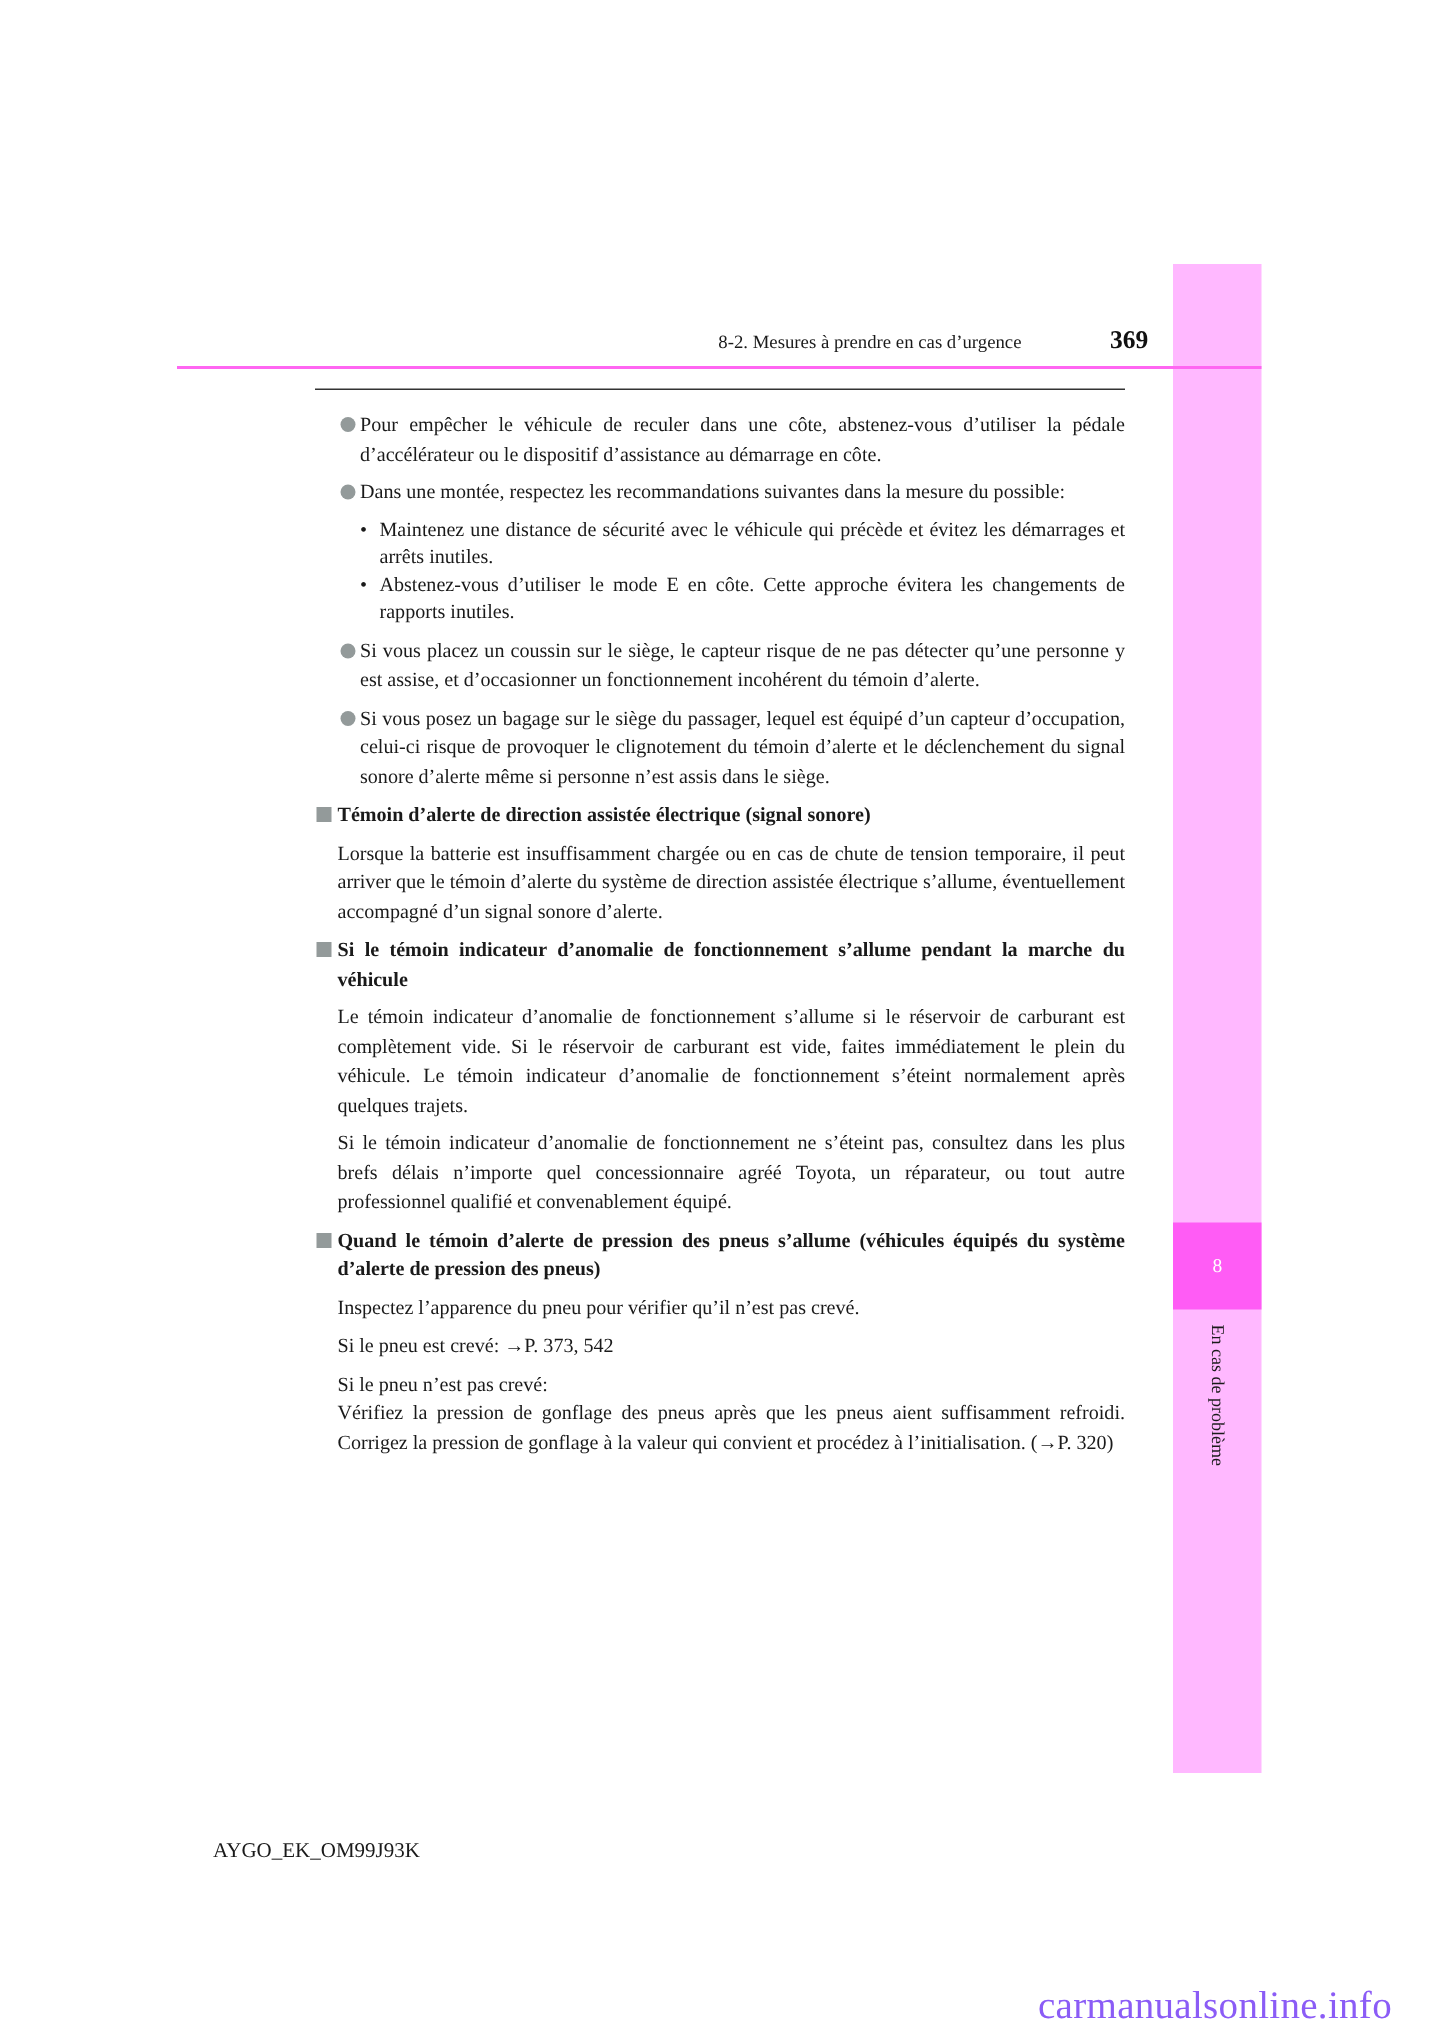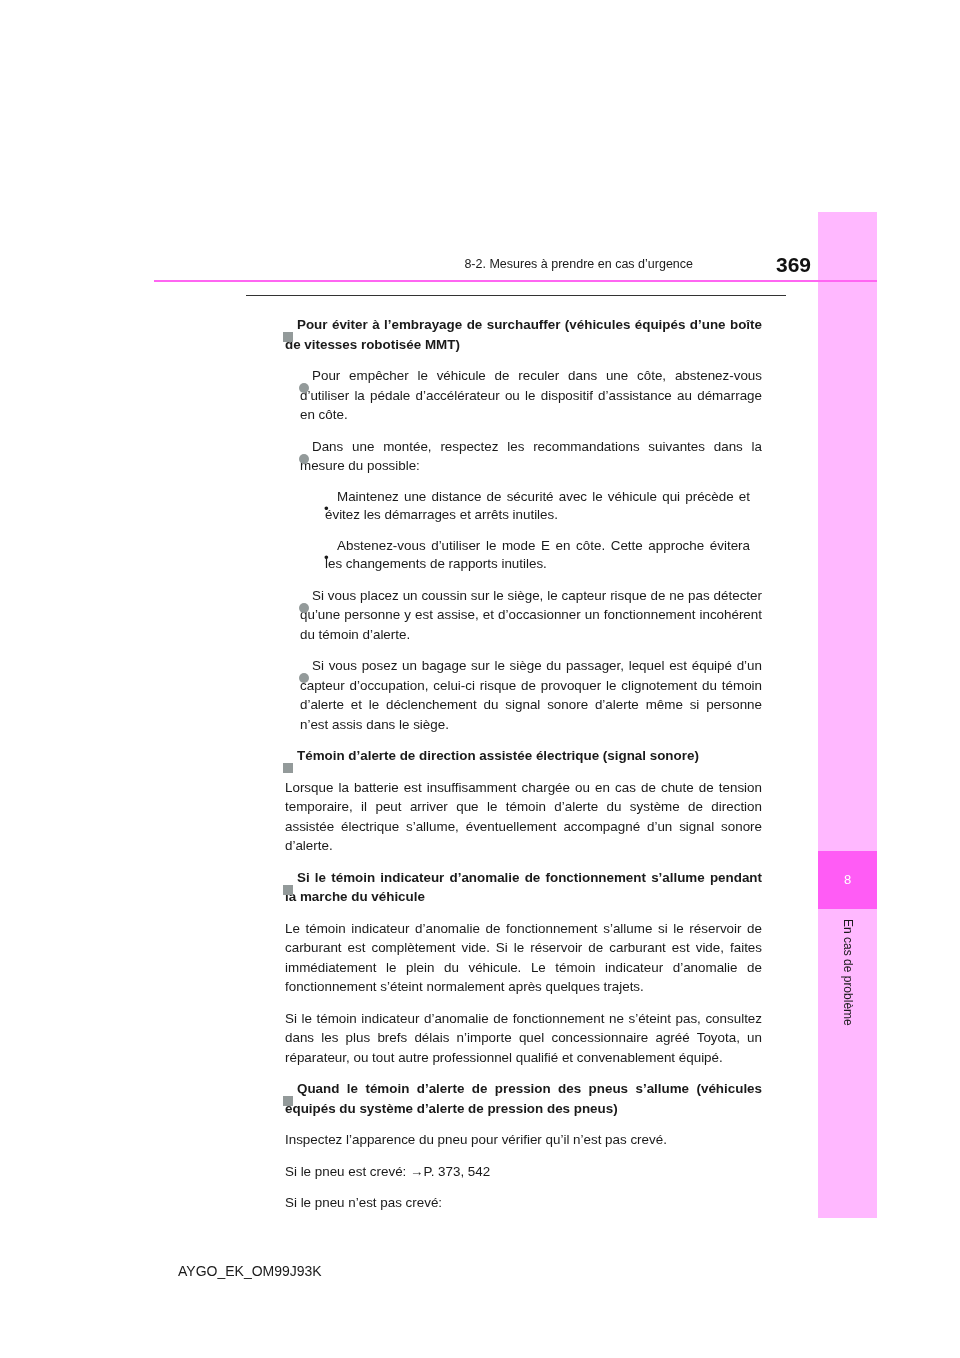--- a/index.html
+++ b/index.html
@@ -1,24 +1,24 @@
 <!DOCTYPE html>
 <html><head>
   <meta charset="utf-8">
   <style>
-    * { margin: 12px; padding: 0; box-sizing: border-box; }
+    * { margin: 0; padding: 0; box-sizing: border-box; font-family: Liberation Serif, serif; }
     html, body { width: 960px; height: 1358px; background: #ffffff; overflow: hidden; }
     body { position: relative; font-family: "Liberation Sans", sans-serif; color: #1a1a1a; }
 
     .side-tab { position: absolute; left: 782px; top: 176px; width: 59px; height: 1006px; background: #ffb8ff; }
     .side-tab-num { position: absolute; left: 782px; top: 815px; width: 59px; height: 58px; background: #ff5cf5; color: #ffffff; font-size: 13px; text-align: center; line-height: 58px; }
     .side-tab-label { position: absolute; left: 802px; top: 883px; width: 20px; height: 120px; writing-mode: vertical-rl; font-size: 12px; color: #1a1a1a; white-space: nowrap; line-height: 20px; }
 
     .header-title { position: absolute; right: 279px; top: 221px; font-size: 12.5px; color: #1a1a1a; white-space: nowrap; }
-    .page-number { position: absolute; left: 740px; top: 217px; font-size: 21px; font-weight: bold; color: #111; }
+    .page-number { position: absolute; left: 740px; top: 217px; font-size: 17px; font-weight: bold; color: #111; }
     .pink-rule { position: absolute; left: 118px; top: 244px; width: 723px; height: 2px; background: #ff66f2; }
     .divider { position: absolute; left: 210px; top: 259px; width: 540px; height: 1px; background: #333; }
 
     .content { position: absolute; left: 210px; top: 267px; width: 540px; font-size: 13.4px; line-height: 19.5px; }
     .section { position: relative; margin-bottom: 6px; }
     .section-title { position: relative; padding-left: 15px; font-weight: bold; text-align: justify; }
     .sq-bullet { position: absolute; left: 1px; top: 5px; width: 10px; height: 10px; background: #939a9a; }
     .circle-item { position: relative; padding-left: 30px; margin-top: 6px; text-align: justify; }
     .circle-bullet { position: absolute; left: 17px; top: 5px; width: 10px; height: 10px; border-radius: 50%; background: #939a9a; }
     .sub-list { margin-top: 6px; padding-left: 30px; }
@@ -38,24 +38,20 @@
 <div class="side-tab-label">En cas de problème</div>
 
 <div class="header-title">8-2. Mesures à prendre en cas d’urgence</div>
 <div class="page-number">369</div>
 <div class="pink-rule"></div>
 <div class="divider"></div>
 
 <div class="content">
 
   <div class="section">
-    <div class="section-title">
-      <span class="sq-bullet"></span>
-      <span>Pour éviter à l’embrayage de surchauffer (véhicules équipés d’une boîte de vitesses robotisée MMT)</span>
-    </div>
     <div class="circle-item">
       <span class="circle-bullet"></span>
       <span>Pour empêcher le véhicule de reculer dans une côte, abstenez-vous d’utiliser la pédale d’accélérateur ou le dispositif d’assistance au démarrage en côte.</span>
     </div>
     <div class="circle-item">
       <span class="circle-bullet"></span>
       <span>Dans une montée, respectez les recommandations suivantes dans la mesure du possible:</span>
     </div>
     <div class="sub-list">
       <div class="sub-item">
@@ -98,18 +94,19 @@
   </div>
 
   <div class="section">
     <div class="section-title">
       <span class="sq-bullet"></span>
       <span>Quand le témoin d’alerte de pression des pneus s’allume (véhicules équipés du système d’alerte de pression des pneus)</span>
     </div>
     <div class="para">Inspectez l’apparence du pneu pour vérifier qu’il n’est pas crevé.</div>
     <div class="para">Si le pneu est crevé: →P. 373, 542</div>
     <div class="para">Si le pneu n’est pas crevé:</div>
+    <div class="para-tight">Vérifiez la pression de gonflage des pneus après que les pneus aient suffisamment refroidi. Corrigez la pression de gonflage à la valeur qui convient et procédez à l’initialisation. (→P. 320)</div>
   </div>
 
 </div>
 
 <div class="footer-code">AYGO_EK_OM99J93K</div>
 <div class="watermark">carmanualsonline.info</div>
 
 </body></html>

